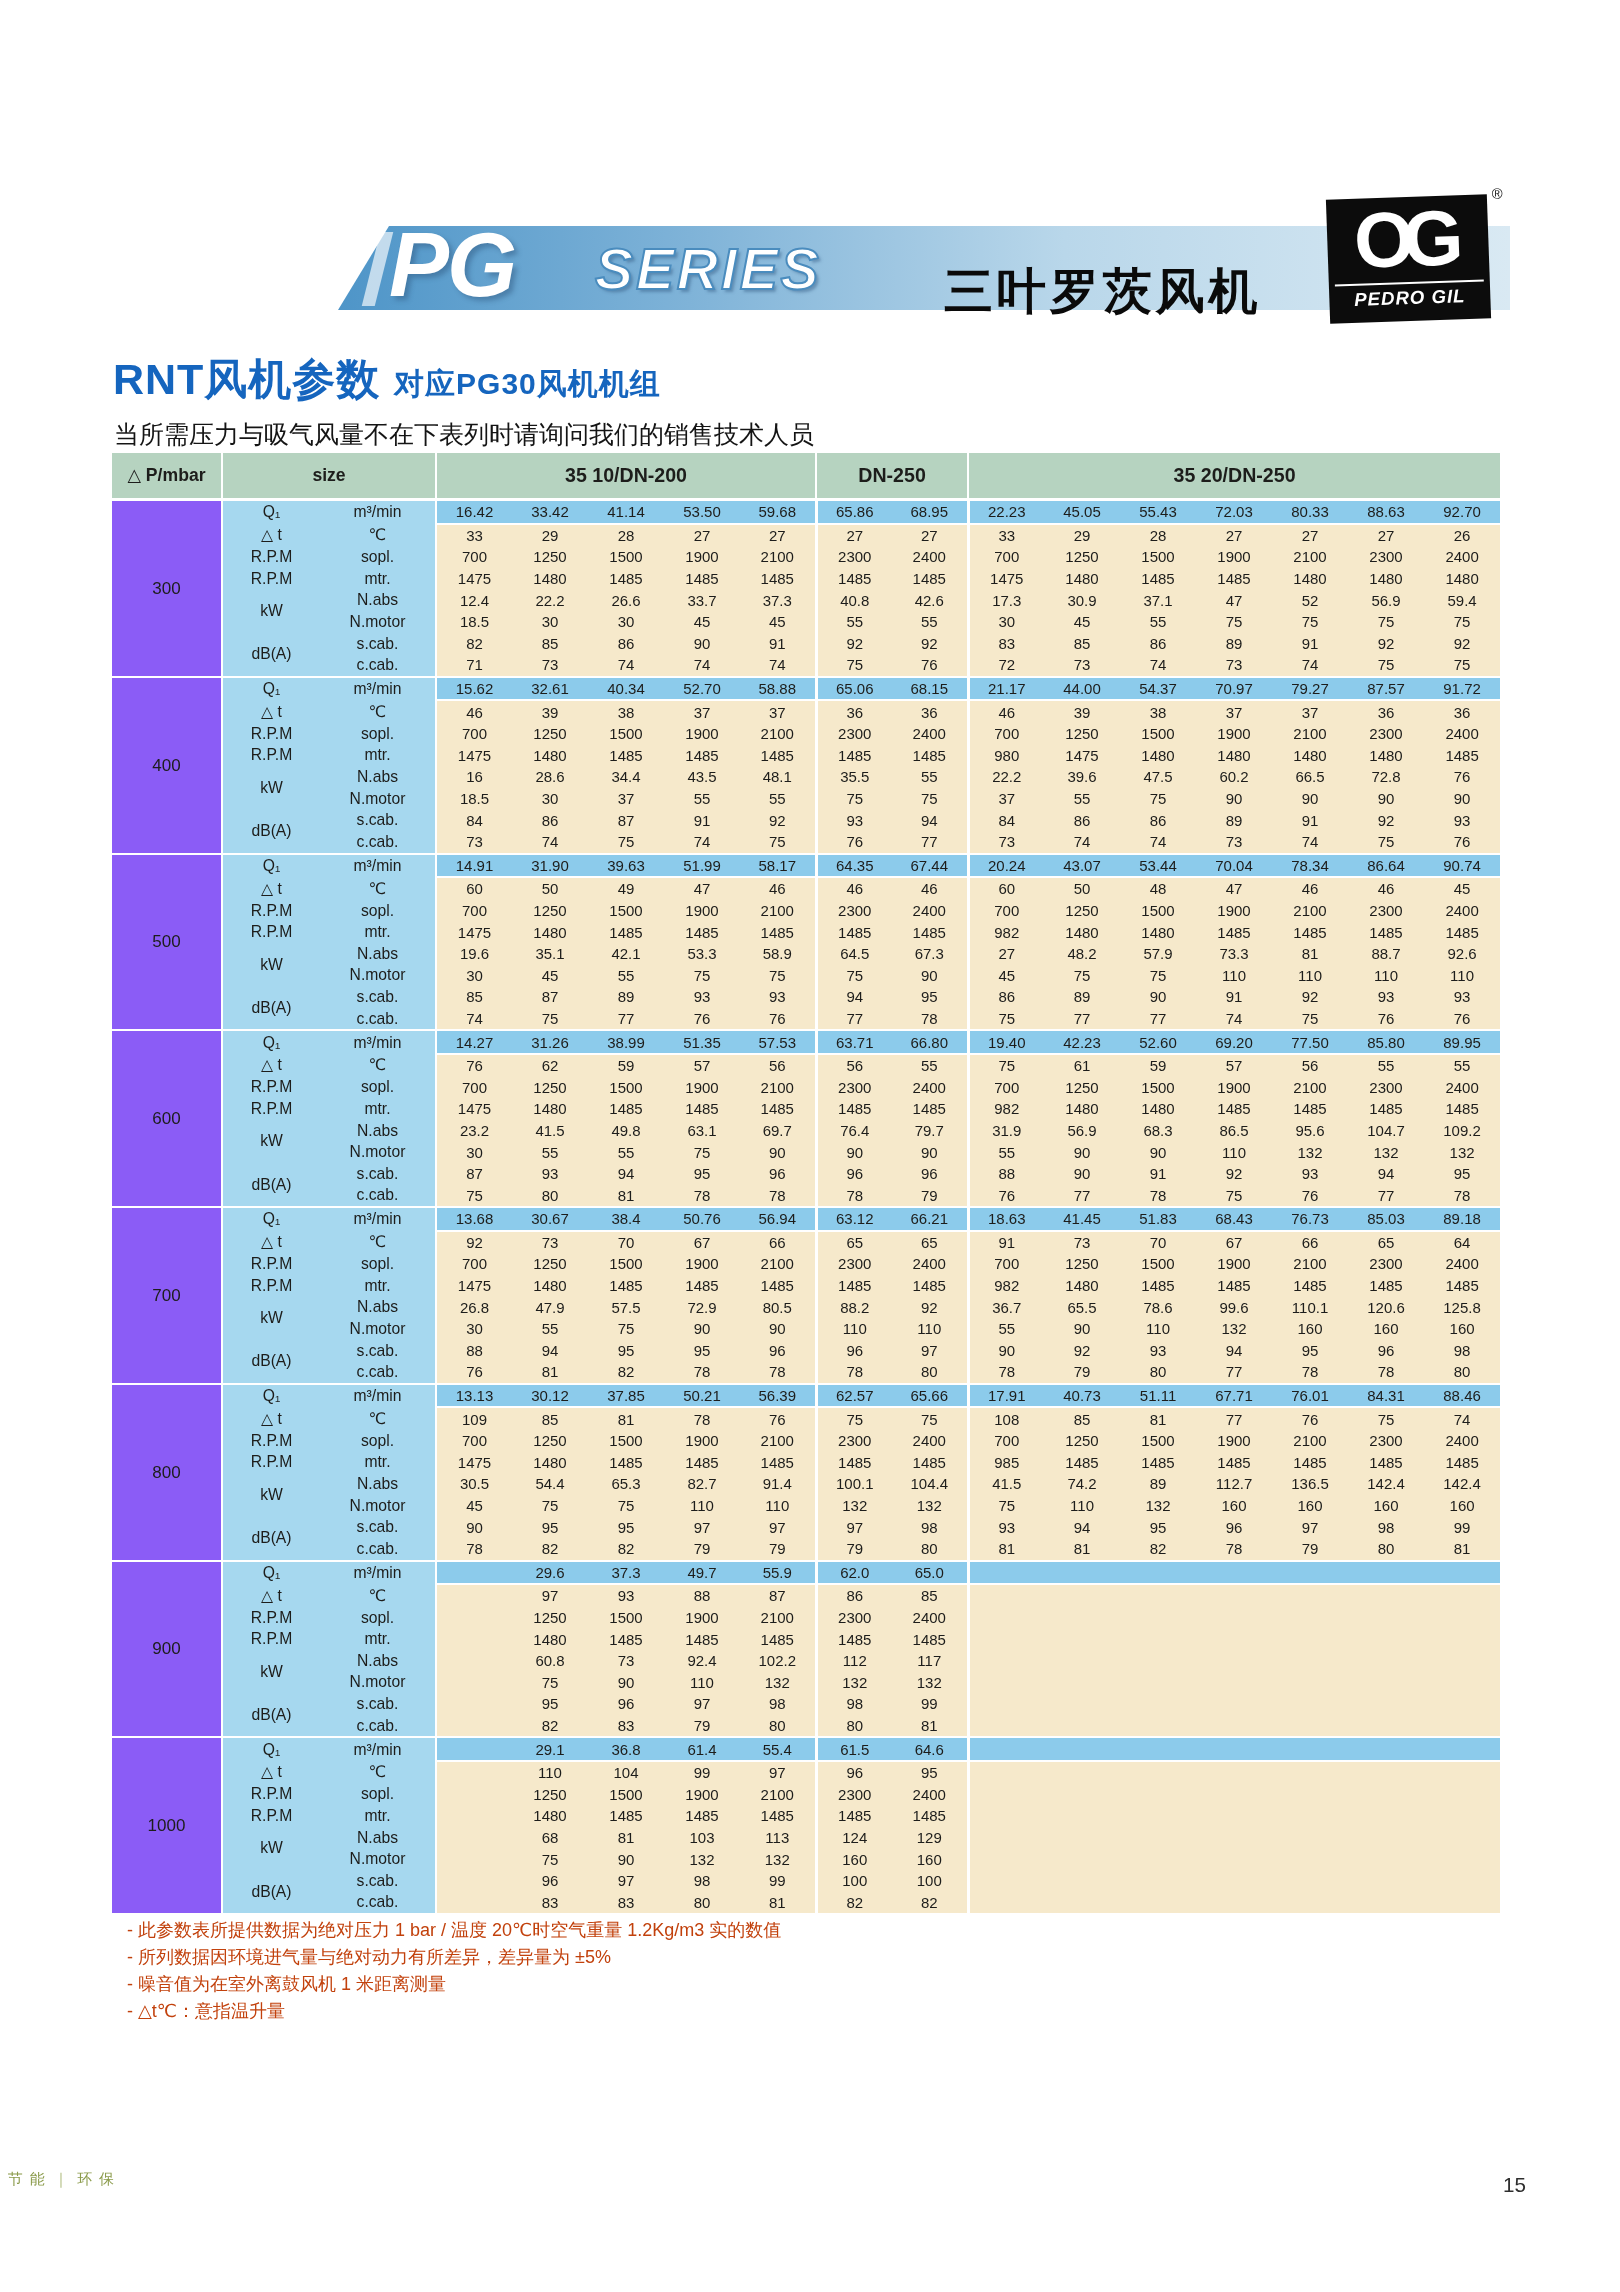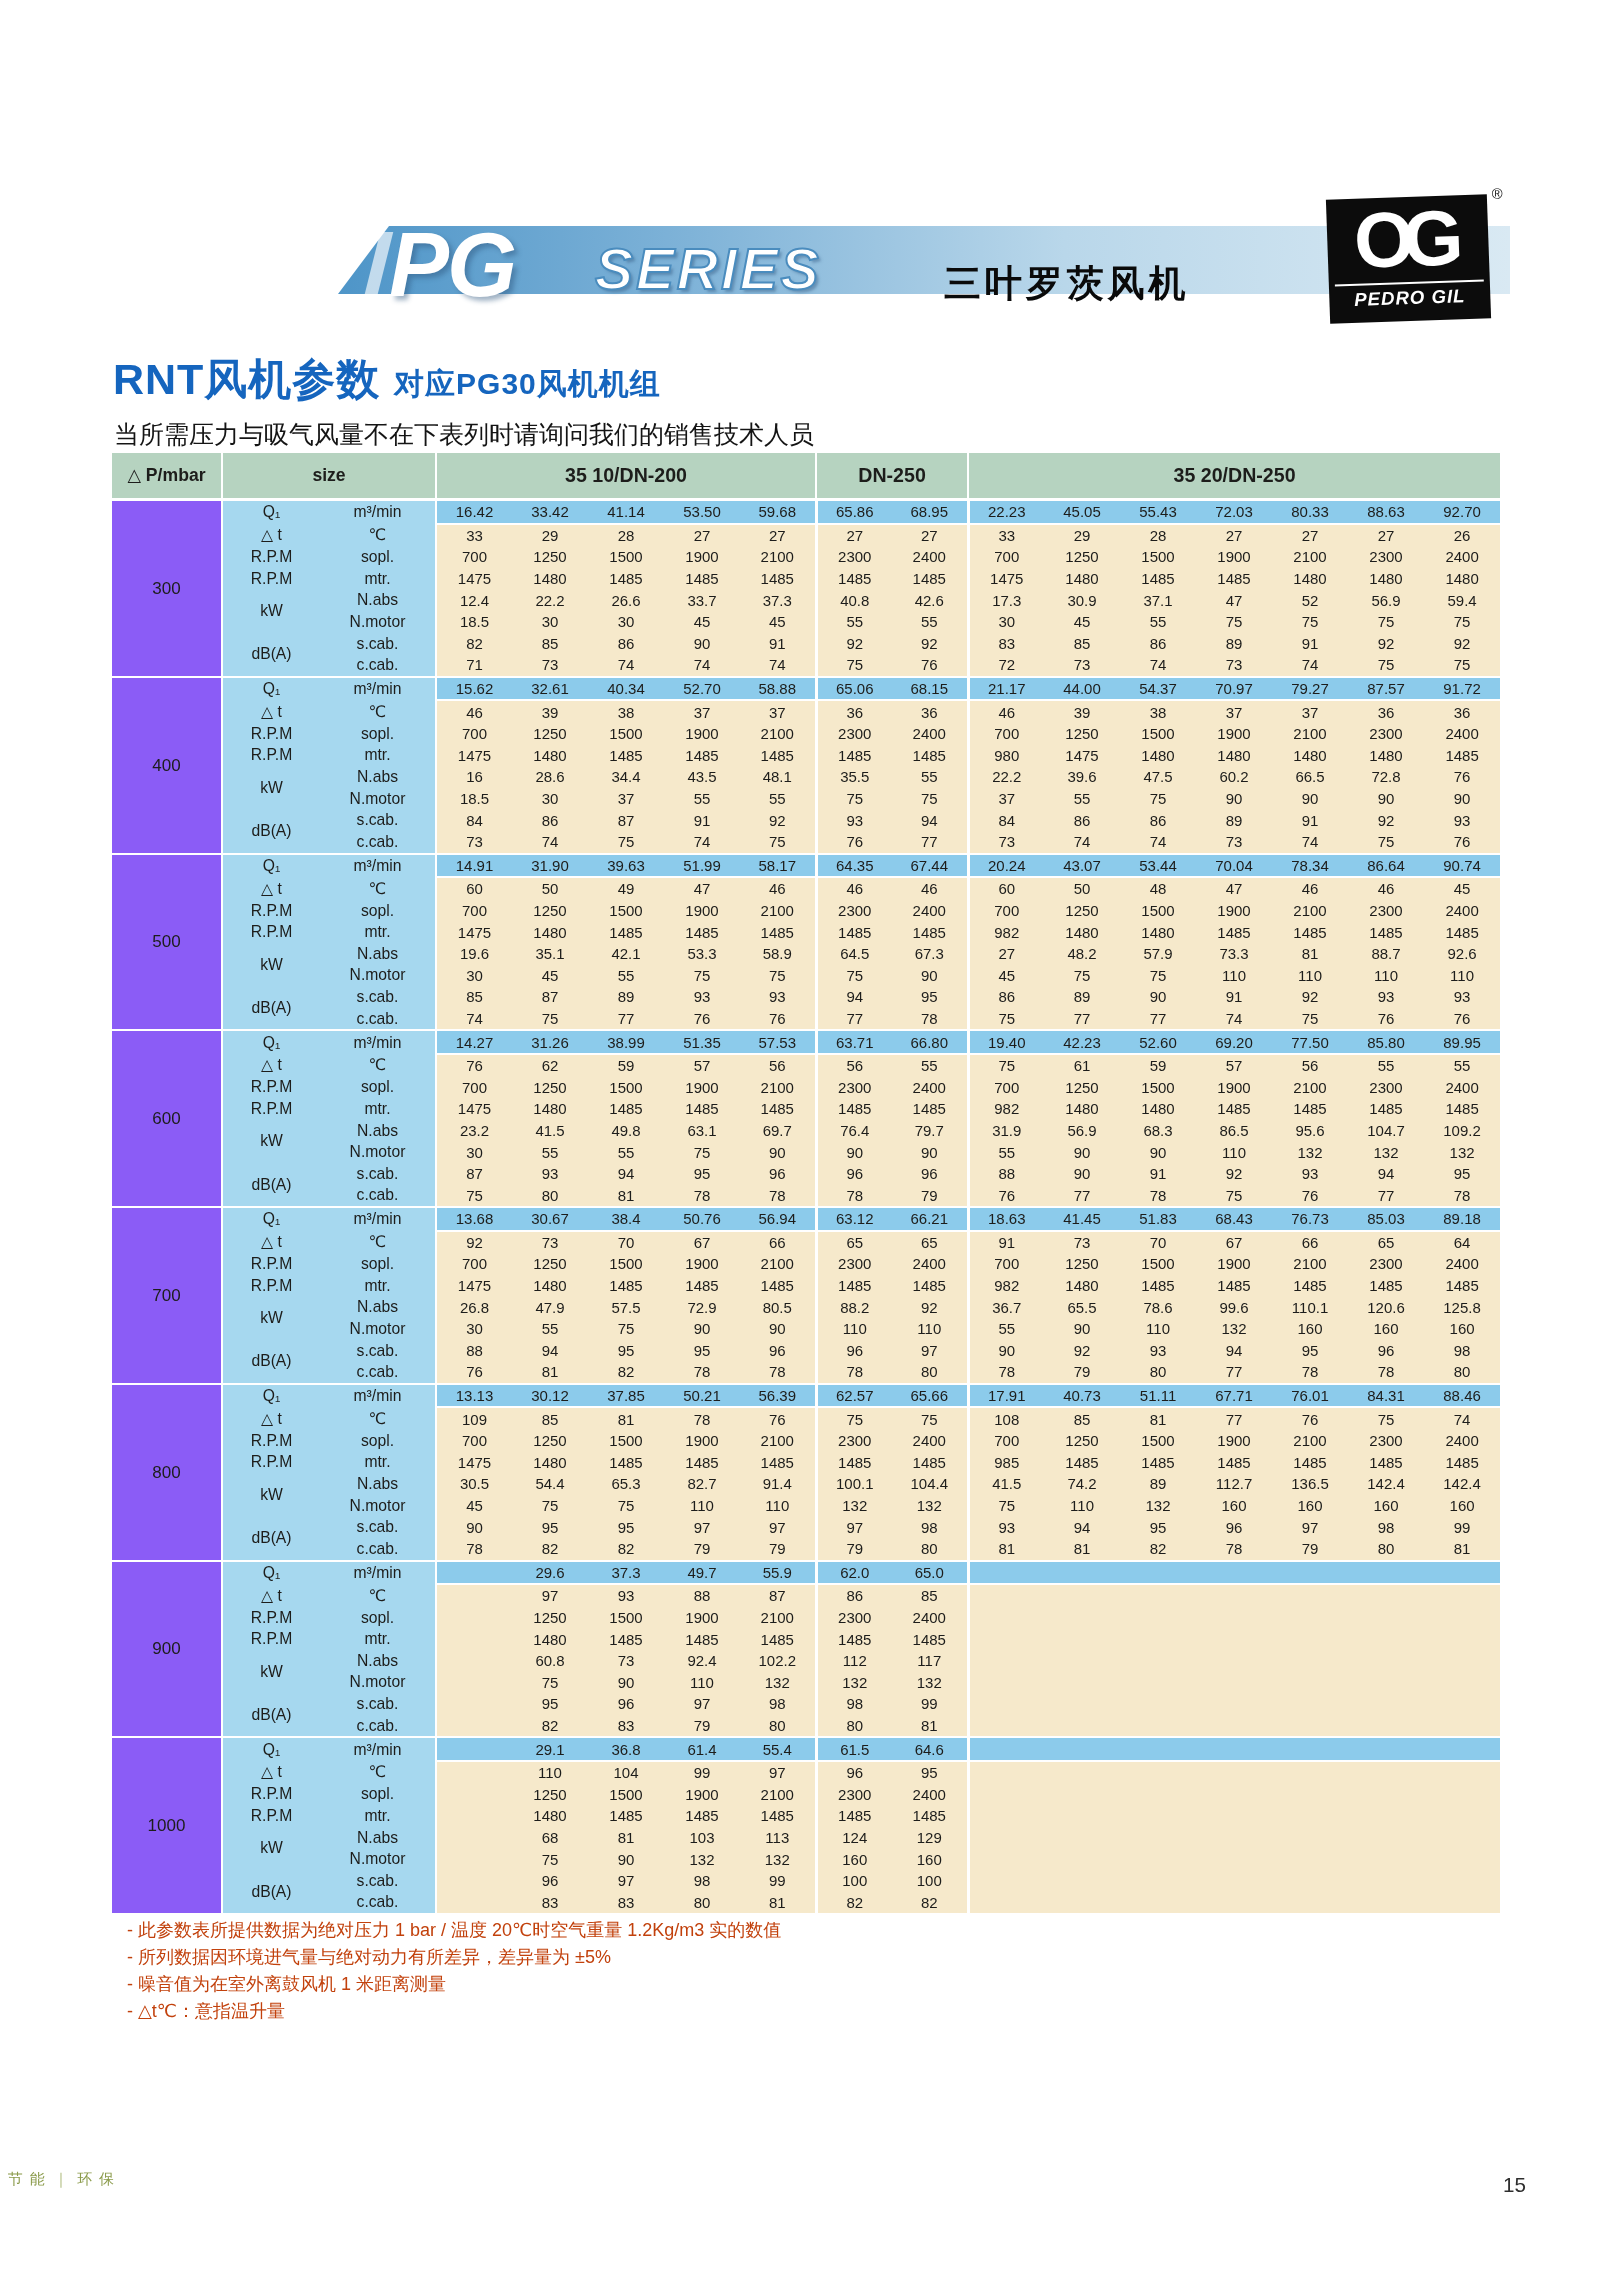--- a/index.html
+++ b/index.html
@@ -2,32 +2,32 @@
 <html><head>
 <meta charset="utf-8">
 <style>
   html,body{margin:0;padding:0;background:#fff;}
   .page{
     position:relative;width:1620px;height:2293px;background:#ffffff;overflow:hidden;
     font-family:"Liberation Sans","DejaVu Sans",sans-serif;color:#1d1d1b;
   }
 
   
-  .banner{position:absolute;left:338px;top:226px;width:1172px;height:68px;}
+  .banner{position:absolute;left:338px;top:226px;width:1172px;height:84px;}
   .banner-bg{position:absolute;inset:0;
     background:linear-gradient(90deg,#4e95c8 0%,#7fb3d8 30%,#b9d7ea 62%,#d9e9f3 100%);
     clip-path:polygon(51px 0,100% 0,100% 100%,0 100%);}
   .pg-accent{position:absolute;left:33px;top:5.9px;width:12.7px;height:74px;background:rgba(255,255,255,.65);
     transform:skewX(-14deg);}
   .pg-text{position:absolute;left:51px;top:-9.8px;font-size:90px;line-height:98px;font-weight:900;
     font-style:italic;color:#ffffff;text-shadow:3.9px 3.9px 4.9px rgba(45,85,125,.45);letter-spacing:-2px;}
   .series-text{position:absolute;left:257px;top:11.8px;font-size:57px;line-height:63px;font-weight:900;
     font-style:italic;color:#ffffff;-webkit-text-stroke:2px #4a8cbe;letter-spacing:2.9px;
     text-shadow:2.9px 2.9px 2.9px rgba(60,100,140,.5);}
-  .cn-text{position:absolute;left:606px;top:33px;font-size:37px;font-weight:900;color:#0a0a0a;
+  .cn-text{position:absolute;left:606px;top:33px;font-size:49px;font-weight:900;color:#0a0a0a;
     letter-spacing:3.9px;}
 
   
   .logo{position:absolute;left:1329px;top:198px;width:159px;height:122px;background:#0c0c0c;
     transform:rotate(-2deg);box-shadow:0 0 0 1px #0c0c0c;}
   .logo-mark{margin-top:-2px;text-align:center;font-size:78px;line-height:86px;font-weight:900;
     color:#ffffff;letter-spacing:-11.8px;padding-right:9.8px;}
   .logo-name{margin:0 4.9px;text-align:center;font-size:18.6px;font-weight:bold;font-style:italic;
     color:#ffffff;border-top:2px solid #ffffff;padding-top:3.9px;line-height:1.1;letter-spacing:1px;}
   .logo-reg{position:absolute;right:-16.7px;top:-8.8px;font-size:14.7px;color:#111;transform:rotate(2deg);}

